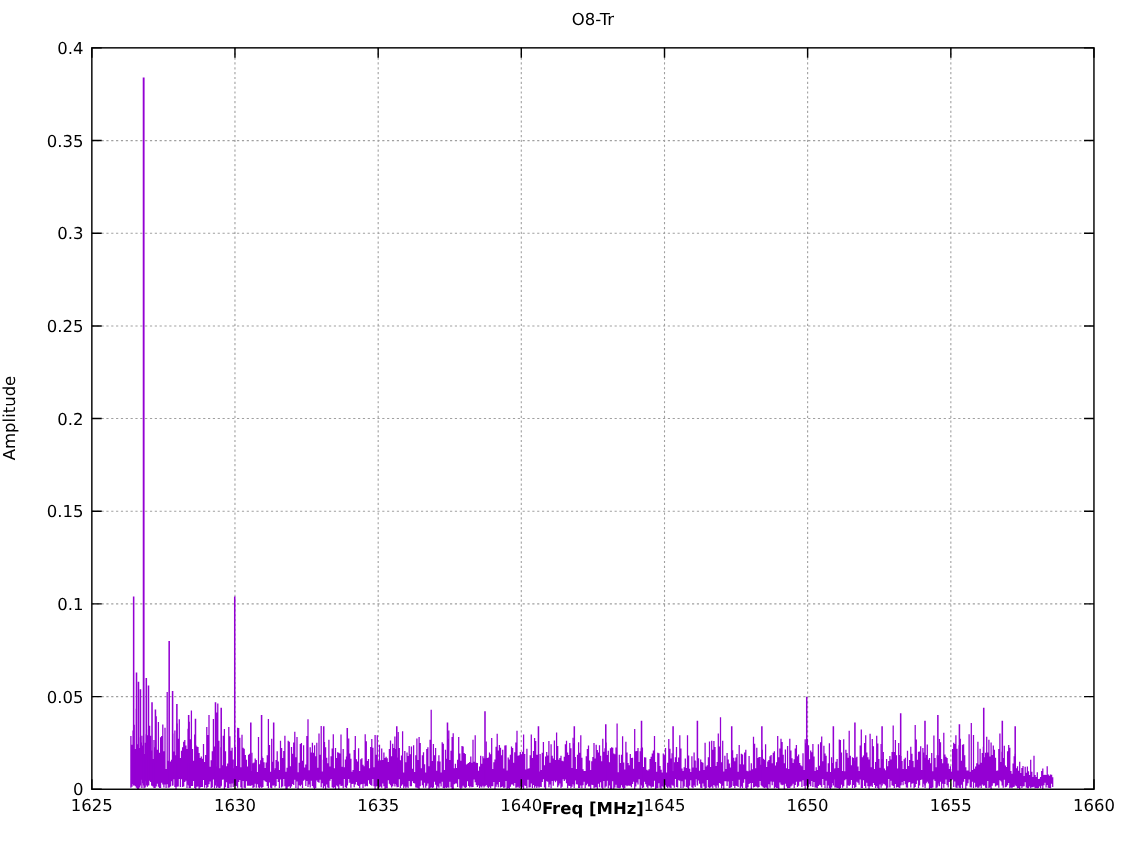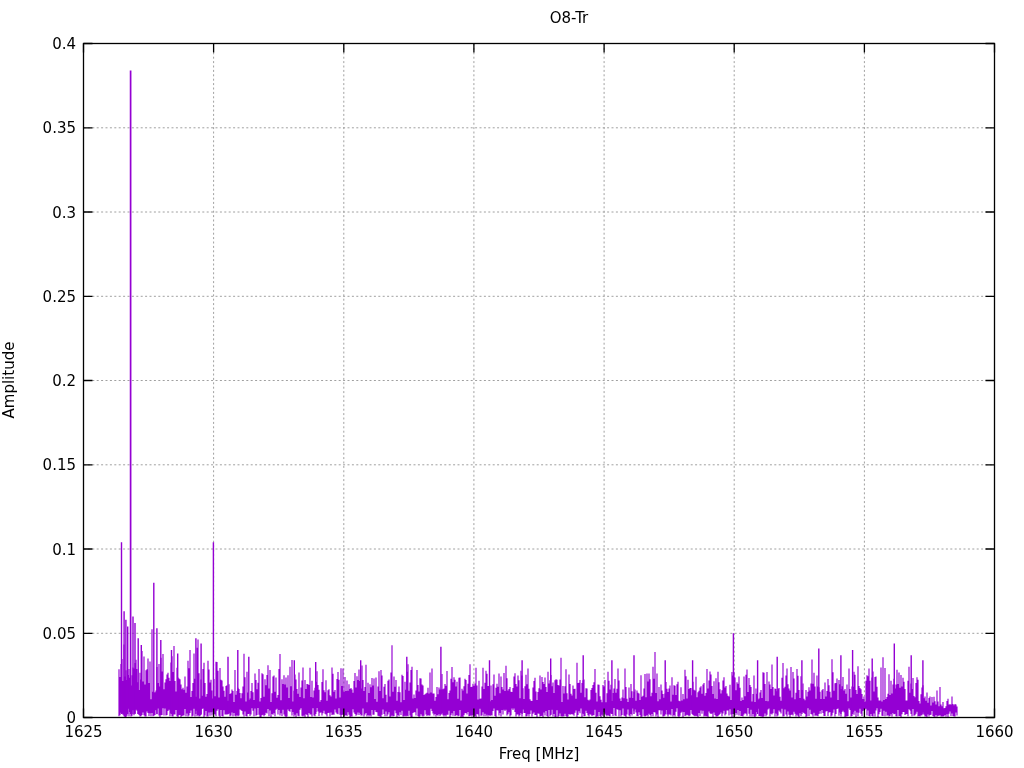--- a/index.html
+++ b/index.html
@@ -1,21 +1,21 @@
 <!DOCTYPE html>
 <html><head>
 <meta charset="utf-8">
 <style>
   html,body{margin:0;padding:0;background:#ffffff;}
   body{font-family:"DejaVu Sans","Liberation Sans",sans-serif;color:#000;}
   #figure{position:relative;width:1024px;height:768px;background:#fff;overflow:hidden;}
   #plot{position:absolute;left:0;top:0;}
   .lbl{position:absolute;font-size:15px;line-height:15px;white-space:nowrap;color:#000;}
-  #title-lbl{left:569px;top:11px;transform:translateX(-50%);}
-  #xaxis-lbl{left:539px;top:747px;transform:translateX(-50%);}
+  #title-lbl{left:539px;top:11px;transform:translateX(-50%);}
+  #xaxis-lbl{left:539px;top:728px;transform:translateX(-50%);font-weight:bold;}
   #yaxis-lbl{left:9px;top:380px;transform:translate(-50%,-50%) rotate(-90deg);}
   svg text{font-family:"DejaVu Sans","Liberation Sans",sans-serif;font-size:15px;fill:#000;}
 </style>
 </head>
 <body>
 
 <div id="figure">
   <svg id="plot" width="1024" height="768">
       <path d="M213.6 43.5V717.5M343.8 43.5V717.5M473.9 43.5V717.5M604.1 43.5V717.5M734.2 43.5V717.5M864.4 43.5V717.5M83.5 633.3H994.5M83.5 549.0H994.5M83.5 464.8H994.5M83.5 380.5H994.5M83.5 296.3H994.5M83.5 212.0H994.5M83.5 127.8H994.5" stroke="#a0a0a0" stroke-width="1" fill="none" stroke-dasharray="2,2.4"></path>
       <path d="M119 716.2V669.2M120 715.3V677.0M121 712.8V664.0M122 713.8V658.9M123 714.8V681.0M124 716.2V644.4M125 717.3V676.5M126 717.3V670.3M127 715.8V680.1M128 708.8V674.9M129 716.3V668.9M130 712.0V677.7M131 716.5V685.4M132 715.8V675.3M133 710.3V667.5M134 715.2V668.5M135 713.6V663.1M136 709.7V659.8M137 710.8V668.9M138 714.0V682.3M139 715.1V690.1M140 716.4V672.8M141 716.3V679.4M142 715.1V651.1M143 712.4V681.5M144 715.3V656.4M145 716.4V684.4M146 716.4V670.3M147 711.5V669.2M148 713.1V658.6M149 716.0V682.9M150 713.2V661.6M151 716.3V699.2M152 713.0V629.2M153 716.2V691.7M154 715.8V692.5M155 714.9V692.2M156 710.2V690.6M157 714.2V666.9M158 708.4V683.1M159 715.5V664.1M160 717.3V686.5M161 715.2V657.7M162 715.1V671.6M163 708.2V653.9M164 715.5V689.2M165 708.4V682.5M166 715.4V679.3M167 714.9V674.4M168 710.9V672.8M169 709.7V677.8M170 716.3V680.9M171 713.5V662.5M172 716.3V656.2M173 716.4V672.0M174 714.6V645.9M175 714.6V681.0M176 710.1V691.5M177 716.3V667.7M178 717.3V677.6M179 715.2V678.6M180 715.1V679.2M181 717.3V684.5M182 716.0V689.2M183 715.4V687.7M184 715.5V689.8M185 709.0V676.4M186 716.2V692.8M187 713.6V686.4M188 716.5V660.8M189 715.4V668.2M190 712.9V649.9M191 710.4V697.0M192 716.4V691.1M193 715.7V682.9M194 708.7V653.6M195 716.5V678.7M196 710.7V696.8M197 716.3V647.7M198 715.2V639.6M199 716.4V673.3M200 716.3V698.5M201 715.1V679.4M202 708.9V695.7M203 708.6V668.9M204 717.3V662.8M205 715.6V683.0M206 711.1V696.7M207 716.4V694.0M208 716.4V660.8M209 712.6V669.4M210 715.8V682.5M211 712.3V679.8M212 715.4V690.4M213 711.7V698.4M214 714.0V679.1M215 714.6V696.3M216 716.2V661.7M217 710.8V661.9M218 709.2V670.7M219 715.7V697.6M220 717.3V667.9M221 710.0V679.7M222 716.1V680.6M223 716.5V686.4M224 710.2V690.7M225 714.4V696.8M226 714.4V686.1M227 714.4V685.2M228 714.3V700.8M229 713.6V684.3M230 716.3V693.9M231 715.6V693.2M232 712.6V689.6M233 716.2V690.9M234 712.9V701.9M235 715.8V669.9M236 716.5V694.7M237 715.2V691.1M238 716.3V687.7M239 715.5V689.0M240 709.4V693.0M241 710.2V698.2M242 710.9V693.2M243 714.6V686.5M244 716.5V653.7M245 711.4V677.2M246 716.1V701.6M247 716.5V671.7M248 714.0V692.6M249 713.6V700.0M250 715.9V698.5M251 714.6V691.0M252 708.2V683.0M253 710.8V692.2M254 716.3V700.0M255 708.6V673.4M256 715.8V680.1M257 715.1V689.2M258 708.1V682.7M259 714.7V668.9M260 717.3V701.6M261 717.3V698.0M262 715.2V673.3M263 714.7V674.3M264 716.3V696.7M265 715.0V679.2M266 712.7V685.3M267 713.6V674.9M268 708.9V665.2M269 716.3V688.5M270 710.5V670.0M271 717.3V702.1M272 713.9V693.3M273 714.8V676.4M274 713.3V675.5M275 716.3V691.7M276 709.8V677.4M277 708.8V697.8M278 714.5V694.9M279 709.9V669.1M280 715.5V653.9M281 713.2V700.3M282 716.0V679.3M283 709.8V684.1M284 714.5V675.3M285 716.2V684.4M286 717.3V677.5M287 716.4V687.5M288 709.6V675.2M289 710.9V697.9M290 711.7V666.8M291 708.9V686.2M292 715.6V660.0M293 712.0V701.4M294 716.5V690.7M295 714.7V674.6M296 717.3V679.4M297 713.2V688.9M298 715.8V693.8M299 716.3V672.4M300 709.7V696.9M301 708.2V687.4M302 715.7V680.5M303 716.5V667.4M304 715.6V698.3M305 717.3V679.9M306 714.2V689.0M307 715.1V683.9M308 717.3V684.3M309 713.1V685.1M310 714.5V667.8M311 714.4V697.0M312 716.5V680.8M313 708.2V697.4M314 715.6V690.4M315 716.3V687.7M316 712.0V681.7M317 708.1V671.3M318 711.5V685.1M319 716.1V689.7M320 712.7V701.7M321 712.6V699.9M322 715.6V681.9M323 713.2V669.2M324 710.8V690.3M325 713.8V692.2M326 714.5V680.2M327 716.5V700.8M328 713.1V690.2M329 712.7V689.3M330 716.4V695.3M331 712.5V696.5M332 715.1V667.5M333 714.4V673.8M334 714.8V691.8M335 709.4V690.0M336 712.5V698.4M337 713.7V679.0M338 714.3V671.9M339 708.2V679.7M340 714.7V697.4M341 717.3V668.2M342 715.0V686.1M343 714.6V668.5M344 716.4V691.7M345 715.8V677.0M346 715.1V691.1M347 716.1V680.5M348 712.3V690.8M349 714.8V684.2M350 717.3V689.1M351 716.5V688.0M352 716.5V689.4M353 709.3V692.7M354 712.5V681.0M355 713.9V673.1M356 715.8V687.6M357 714.8V676.2M358 712.6V680.0M359 714.9V669.6M360 712.7V680.9M361 715.6V688.6M362 715.5V665.5M363 708.4V680.1M364 716.4V691.1M365 714.4V686.9M366 713.1V664.8M367 716.5V702.2M368 715.0V682.7M369 716.5V692.9M370 715.3V684.2M371 716.4V687.3M372 710.0V678.1M373 714.7V685.6M374 714.7V678.6M375 710.2V698.9M376 711.9V677.5M377 712.2V701.8M378 715.8V686.6M379 716.2V671.3M380 716.5V691.0M381 717.3V670.0M382 714.8V675.4M383 709.5V698.3M384 713.9V686.7M385 716.2V683.9M386 711.6V694.7M387 716.2V702.3M388 714.4V680.8M389 712.3V679.4M390 717.3V696.6M391 716.4V672.4M392 715.6V645.3M393 716.4V691.8M394 715.9V676.4M395 710.6V686.7M396 713.3V680.0M397 717.3V700.7M398 715.1V692.1M399 716.2V686.5M400 712.2V692.2M401 715.1V702.2M402 710.7V674.7M403 716.4V676.1M404 716.5V699.9M405 715.8V681.7M406 716.4V689.7M407 715.7V671.7M408 716.2V664.2M409 710.7V690.8M410 715.6V682.5M411 717.3V669.9M412 717.3V666.7M413 712.9V698.5M414 712.3V694.4M415 712.3V698.1M416 715.4V690.6M417 708.4V670.0M418 716.1V684.9M419 717.3V691.5M420 716.2V678.2M421 714.3V678.6M422 715.7V684.5M423 716.4V685.5M424 715.7V695.1M425 710.2V694.3M426 714.6V693.6M427 715.9V692.7M428 715.0V687.8M429 715.7V693.5M430 715.4V672.6M431 708.7V692.5M432 711.1V668.5M433 713.6V693.4M434 715.4V693.6M435 714.0V700.7M436 716.4V696.9M437 714.9V687.0M438 715.8V694.3M439 714.3V687.6M440 715.9V689.4M441 714.7V689.5M442 713.6V674.1M443 715.2V689.2M444 716.4V688.6M445 715.2V684.1M446 716.5V685.7M447 714.7V670.9M448 714.8V699.2M449 710.8V692.9M450 717.3V690.4M451 715.3V678.8M452 713.2V667.0M453 715.7V682.3M454 710.9V677.2M455 716.0V679.8M456 715.5V686.5M457 715.1V681.7M458 716.3V698.7M459 715.8V677.7M460 710.1V677.6M461 717.3V700.5M462 716.4V688.7M463 717.3V690.4M464 715.3V686.2M465 713.2V678.7M466 713.1V680.1M467 714.4V693.4M468 711.9V683.8M469 716.2V675.1M470 715.9V664.3M471 715.3V687.0M472 716.4V686.7M473 715.0V683.7M474 716.2V685.7M475 715.8V683.5M476 717.3V667.8M477 714.1V685.5M478 714.6V699.5M479 716.5V680.7M480 708.8V698.8M481 715.8V698.4M482 715.6V686.5M483 712.3V667.8M484 716.3V689.0M485 713.7V682.7M486 716.2V670.8M487 714.7V673.7M488 716.4V686.1M489 715.1V686.1M490 716.1V701.3M491 715.2V685.4M492 715.5V699.9M493 710.9V684.3M494 708.5V674.5M495 715.9V695.7M496 717.3V687.8M497 710.3V683.7M498 710.6V686.8M499 715.6V673.6M500 713.1V693.3M501 716.5V676.5M502 710.1V687.1M503 714.4V689.5M504 709.7V673.1M505 711.1V690.9M506 709.8V665.8M507 715.6V678.2M508 714.2V690.6M509 712.2V689.0M510 716.4V687.1M511 715.3V691.7M512 708.5V692.1M513 710.0V688.0M514 708.6V676.6M515 712.1V673.3M516 716.5V684.0M517 714.4V686.4M518 714.5V675.4M519 716.5V680.3M520 715.2V698.2M521 712.9V670.7M522 716.4V675.6M523 709.5V688.2M524 712.9V699.0M525 713.1V686.2M526 716.4V674.7M527 716.3V684.3M528 714.2V668.4M529 716.5V688.8M530 713.9V699.3M531 710.6V700.8M532 716.5V700.9M533 713.8V687.4M534 712.5V680.9M535 715.1V677.8M536 715.0V691.4M537 717.3V700.0M538 713.5V692.0M539 713.7V688.2M540 716.5V675.4M541 716.0V689.6M542 715.7V677.1M543 717.3V681.9M544 712.4V684.0M545 715.6V677.4M546 711.1V687.1M547 716.1V692.1M548 717.3V671.7M549 710.0V683.4M550 716.2V680.3M551 715.1V674.9M552 709.8V686.3M553 716.5V682.6M554 714.0V693.0M555 717.3V680.2M556 717.3V679.3M557 710.3V679.7M558 717.3V684.9M559 715.9V685.6M560 713.5V679.5M561 716.2V657.8M562 716.4V702.0M563 716.5V686.1M564 716.2V693.6M565 713.8V686.2M566 715.9V669.3M567 717.3V693.2M568 716.4V699.6M569 713.9V674.4M570 714.7V684.1M571 714.2V693.7M572 714.3V695.6M573 714.4V685.4M574 715.7V689.1M575 712.8V688.8M576 710.6V698.8M577 717.3V662.8M578 715.0V683.0M579 711.3V682.7M580 713.2V680.1M581 708.5V692.7M582 717.3V683.0M583 713.2V680.3M584 716.3V679.5M585 716.0V697.3M586 710.7V688.3M587 713.0V688.6M588 715.2V699.7M589 716.5V700.4M590 714.2V699.4M591 714.8V690.1M592 716.1V688.0M593 715.3V684.9M594 715.2V682.3M595 709.8V669.0M596 717.3V692.8M597 716.5V701.6M598 716.4V684.4M599 712.1V684.7M600 716.1V696.3M601 717.3V699.8M602 714.8V702.2M603 715.9V684.9M604 712.2V686.6M605 713.8V680.1M606 715.3V702.3M607 716.3V693.3M608 715.0V671.8M609 716.1V680.7M610 716.5V689.5M611 713.4V684.7M612 714.1V700.9M613 716.1V692.9M614 708.1V688.4M615 715.5V679.1M616 716.0V692.7M617 709.3V688.7M618 709.8V668.4M619 716.4V680.5M620 710.3V698.6M621 716.4V700.9M622 715.1V697.4M623 708.6V689.5M624 715.4V698.2M625 716.1V668.5M626 717.3V686.9M627 714.4V698.8M628 709.4V701.9M629 715.6V687.6M630 716.5V697.8M631 714.1V684.1M632 715.5V691.3M633 708.5V698.0M634 711.2V691.8M635 709.6V689.4M636 712.6V700.7M637 716.1V690.4M638 716.3V692.8M639 712.3V693.4M640 715.1V700.1M641 717.3V675.2M642 716.4V696.8M643 709.2V695.7M644 715.7V688.4M645 716.5V674.0M646 716.0V697.3M647 715.0V673.4M648 716.5V681.5M649 713.7V673.6M650 715.1V679.2M651 716.5V696.3M652 714.0V692.8M653 716.2V666.8M654 711.9V678.7M655 712.6V652.0M656 716.5V692.9M657 714.4V673.5M658 717.3V701.3M659 710.3V687.0M660 710.2V699.2M661 714.6V684.6M662 710.4V690.4M663 716.4V694.0M664 716.2V697.8M665 715.6V693.4M666 710.0V682.1M667 714.6V688.8M668 716.4V692.1M669 714.4V688.6M670 714.5V685.4M671 715.4V701.6M672 708.9V677.3M673 716.5V694.8M674 715.1V685.2M675 716.4V685.8M676 711.7V694.9M677 708.3V684.2M678 716.3V681.7M679 717.3V700.7M680 715.7V701.2M681 712.8V687.3M682 711.8V700.4M683 717.3V693.9M684 711.9V699.3M685 715.9V669.7M686 715.4V676.2M687 714.7V698.4M688 715.3V679.8M689 716.2V689.1M690 715.5V688.1M691 710.0V688.1M692 713.8V695.2M693 715.0V681.7M694 715.8V689.7M695 716.3V690.6M696 715.8V676.7M697 716.2V697.3M698 717.3V692.3M699 713.0V690.8M700 716.1V687.4M701 710.5V686.3M702 713.8V693.8M703 710.7V684.4M704 716.5V682.9M705 715.7V695.8M706 716.4V693.0M707 716.3V669.1M708 717.3V688.4M709 711.4V680.4M710 713.2V671.6M711 713.9V674.6M712 713.5V686.1M713 717.3V693.9M714 712.4V681.3M715 715.1V698.5M716 716.5V678.2M717 716.4V699.0M718 716.3V671.7M719 715.1V682.3M720 714.1V689.3M721 712.5V693.6M722 716.3V690.3M723 713.6V680.4M724 710.7V677.2M725 715.5V687.4M726 714.3V685.9M727 710.6V693.6M728 710.4V695.7M729 715.5V696.5M730 709.3V684.7M731 714.6V699.9M732 717.3V672.1M733 714.1V675.6M734 714.0V671.8M735 715.6V677.4M736 712.9V690.3M737 714.7V682.3M738 709.9V683.8M739 715.4V676.4M740 711.0V687.8M741 716.0V701.0M742 716.1V697.6M743 716.5V700.0M744 714.5V676.6M745 713.3V696.2M746 713.8V674.7M747 715.7V669.6M748 708.1V692.1M749 713.7V677.9M750 716.4V684.9M751 709.8V687.0M752 716.5V701.6M753 714.0V693.9M754 716.5V675.6M755 717.3V701.9M756 715.8V688.5M757 711.9V693.7M758 708.7V699.4M759 716.0V698.4M760 715.9V692.6M761 716.4V690.1M762 716.4V698.1M763 717.3V672.3M764 716.3V672.7M765 713.4V684.1M766 716.2V701.0M767 714.8V672.0M768 709.4V701.2M769 708.4V681.6M770 716.4V684.6M771 713.8V688.9M772 714.5V664.4M773 713.3V687.1M774 709.2V695.6M775 716.4V688.4M776 713.6V689.0M777 716.4V691.3M778 715.5V688.8M779 710.6V688.0M780 711.7V696.8M781 713.4V700.8M782 708.7V677.8M783 716.4V663.1M784 716.3V688.3M785 709.4V686.8M786 714.6V675.5M787 716.4V668.5M788 711.5V684.2M789 714.7V688.5M790 717.3V690.5M791 714.9V667.1M792 714.4V697.5M793 715.4V671.9M794 711.8V678.5M795 713.7V699.2M796 716.4V692.7M797 714.7V668.9M798 716.3V675.8M799 717.3V689.9M800 713.2V697.9M801 716.1V676.3M802 711.9V690.0M803 712.5V683.6M804 713.0V698.7M805 714.0V700.3M806 717.3V689.9M807 716.2V696.5M808 708.2V691.8M809 715.9V687.3M810 709.7V690.4M811 713.9V683.6M812 714.6V659.5M813 716.4V683.7M814 712.7V672.8M815 715.8V686.6M816 715.4V698.7M817 715.8V675.4M818 716.3V686.4M819 713.4V687.2M820 710.9V691.8M821 713.8V699.0M822 710.1V690.3M823 712.9V688.9M824 715.9V699.1M825 716.1V682.6M826 711.4V696.4M827 711.0V691.0M828 716.0V678.9M829 712.6V685.2M830 712.0V691.8M831 716.5V697.4M832 715.5V659.2M833 712.7V672.3M834 709.6V690.7M835 716.4V683.3M836 714.0V683.1M837 709.1V678.4M838 708.6V700.1M839 715.7V680.0M840 712.6V684.2M841 716.4V688.9M842 712.1V686.3M843 710.7V676.9M844 712.3V690.6M845 717.3V689.1M846 716.4V693.8M847 716.5V684.5M848 715.9V701.2M849 708.6V668.6M850 709.9V689.0M851 716.5V697.6M852 716.0V686.6M853 712.2V686.7M854 714.8V671.8M855 710.7V674.7M856 717.3V690.0M857 712.6V693.9M858 716.2V666.2M859 712.8V685.9M860 708.7V688.0M861 713.8V689.2M862 715.9V694.0M863 711.0V699.1M864 709.4V696.6M865 709.4V701.4M866 708.7V680.8M867 715.4V675.3M868 710.5V676.3M869 715.9V668.5M870 716.4V680.7M871 714.1V700.5M872 716.1V677.4M873 716.5V671.5M874 713.5V691.5M875 716.5V677.1M876 710.6V676.5M877 708.2V686.7M878 717.3V697.4M879 714.3V700.5M880 712.0V700.5M881 708.7V667.4M882 715.7V701.5M883 715.9V657.3M884 710.7V700.1M885 716.3V668.1M886 711.7V698.9M887 715.8V696.9M888 715.3V693.8M889 716.4V674.3M890 716.0V695.1M891 714.3V680.7M892 716.4V693.5M893 713.1V684.5M894 714.2V678.8M895 713.8V688.4M896 716.2V684.4M897 716.4V669.7M898 710.1V684.0M899 716.3V672.5M900 716.0V687.8M901 717.3V675.1M902 714.3V686.4M903 712.1V677.7M904 712.1V681.7M905 715.0V688.9M906 714.2V700.6M907 713.9V700.5M908 716.2V680.8M909 709.3V666.8M910 710.2V692.7M911 711.1V683.5M912 716.2V689.0M913 708.9V678.0M914 715.7V696.0M915 715.2V697.3M916 713.8V682.9M917 711.8V677.3M918 716.5V679.8M919 716.0V701.0M920 716.5V703.4M921 715.5V694.2M922 715.2V687.4M923 712.6V685.2M924 714.7V698.3M925 716.6V696.6M926 716.4V700.7M927 717.4V692.6M928 714.6V702.7M929 716.4V698.1M930 715.0V696.4M931 714.8V705.5M932 711.1V697.1M933 716.0V702.5M934 716.7V696.8M935 716.7V701.2M936 714.9V704.5M937 716.7V690.6M938 715.7V701.6M939 715.7V706.3M940 715.3V687.0M941 716.5V704.5M942 716.4V706.3M943 716.5V702.1M944 716.3V708.2M945 715.1V708.0M946 716.7V706.3M947 714.3V701.0M948 717.4V698.7M949 713.8V704.6M950 711.6V704.3M951 715.9V704.6M952 713.6V696.6M953 716.1V704.0M954 716.4V705.3M955 716.5V704.1M956 712.5V704.4M957 715.4V706.5" stroke="#9400D3" stroke-width="1.15" fill="none"></path>

